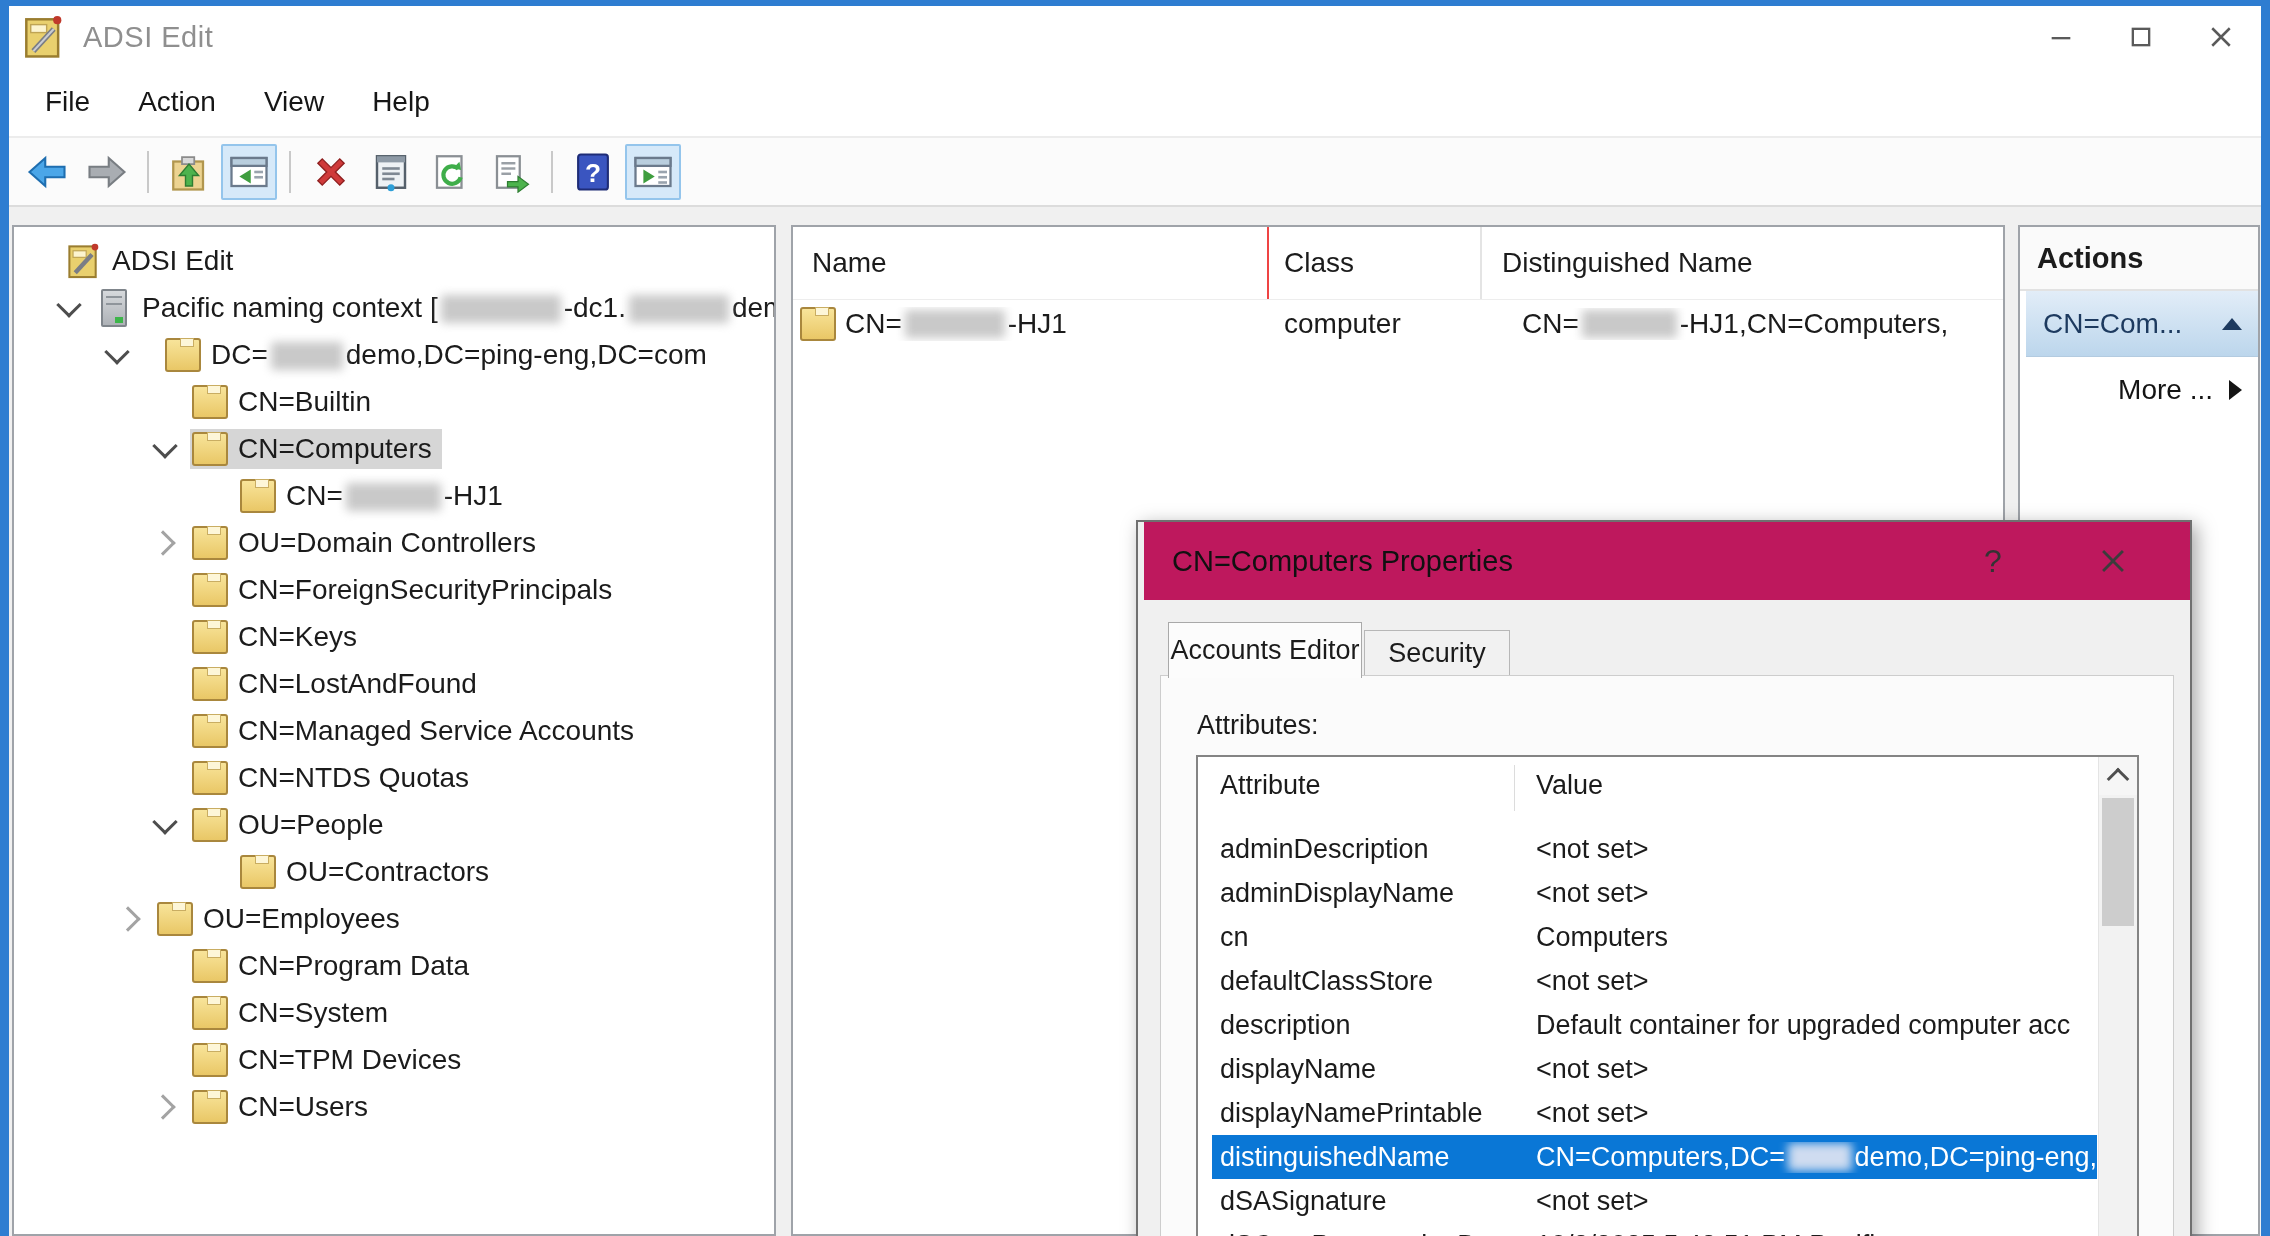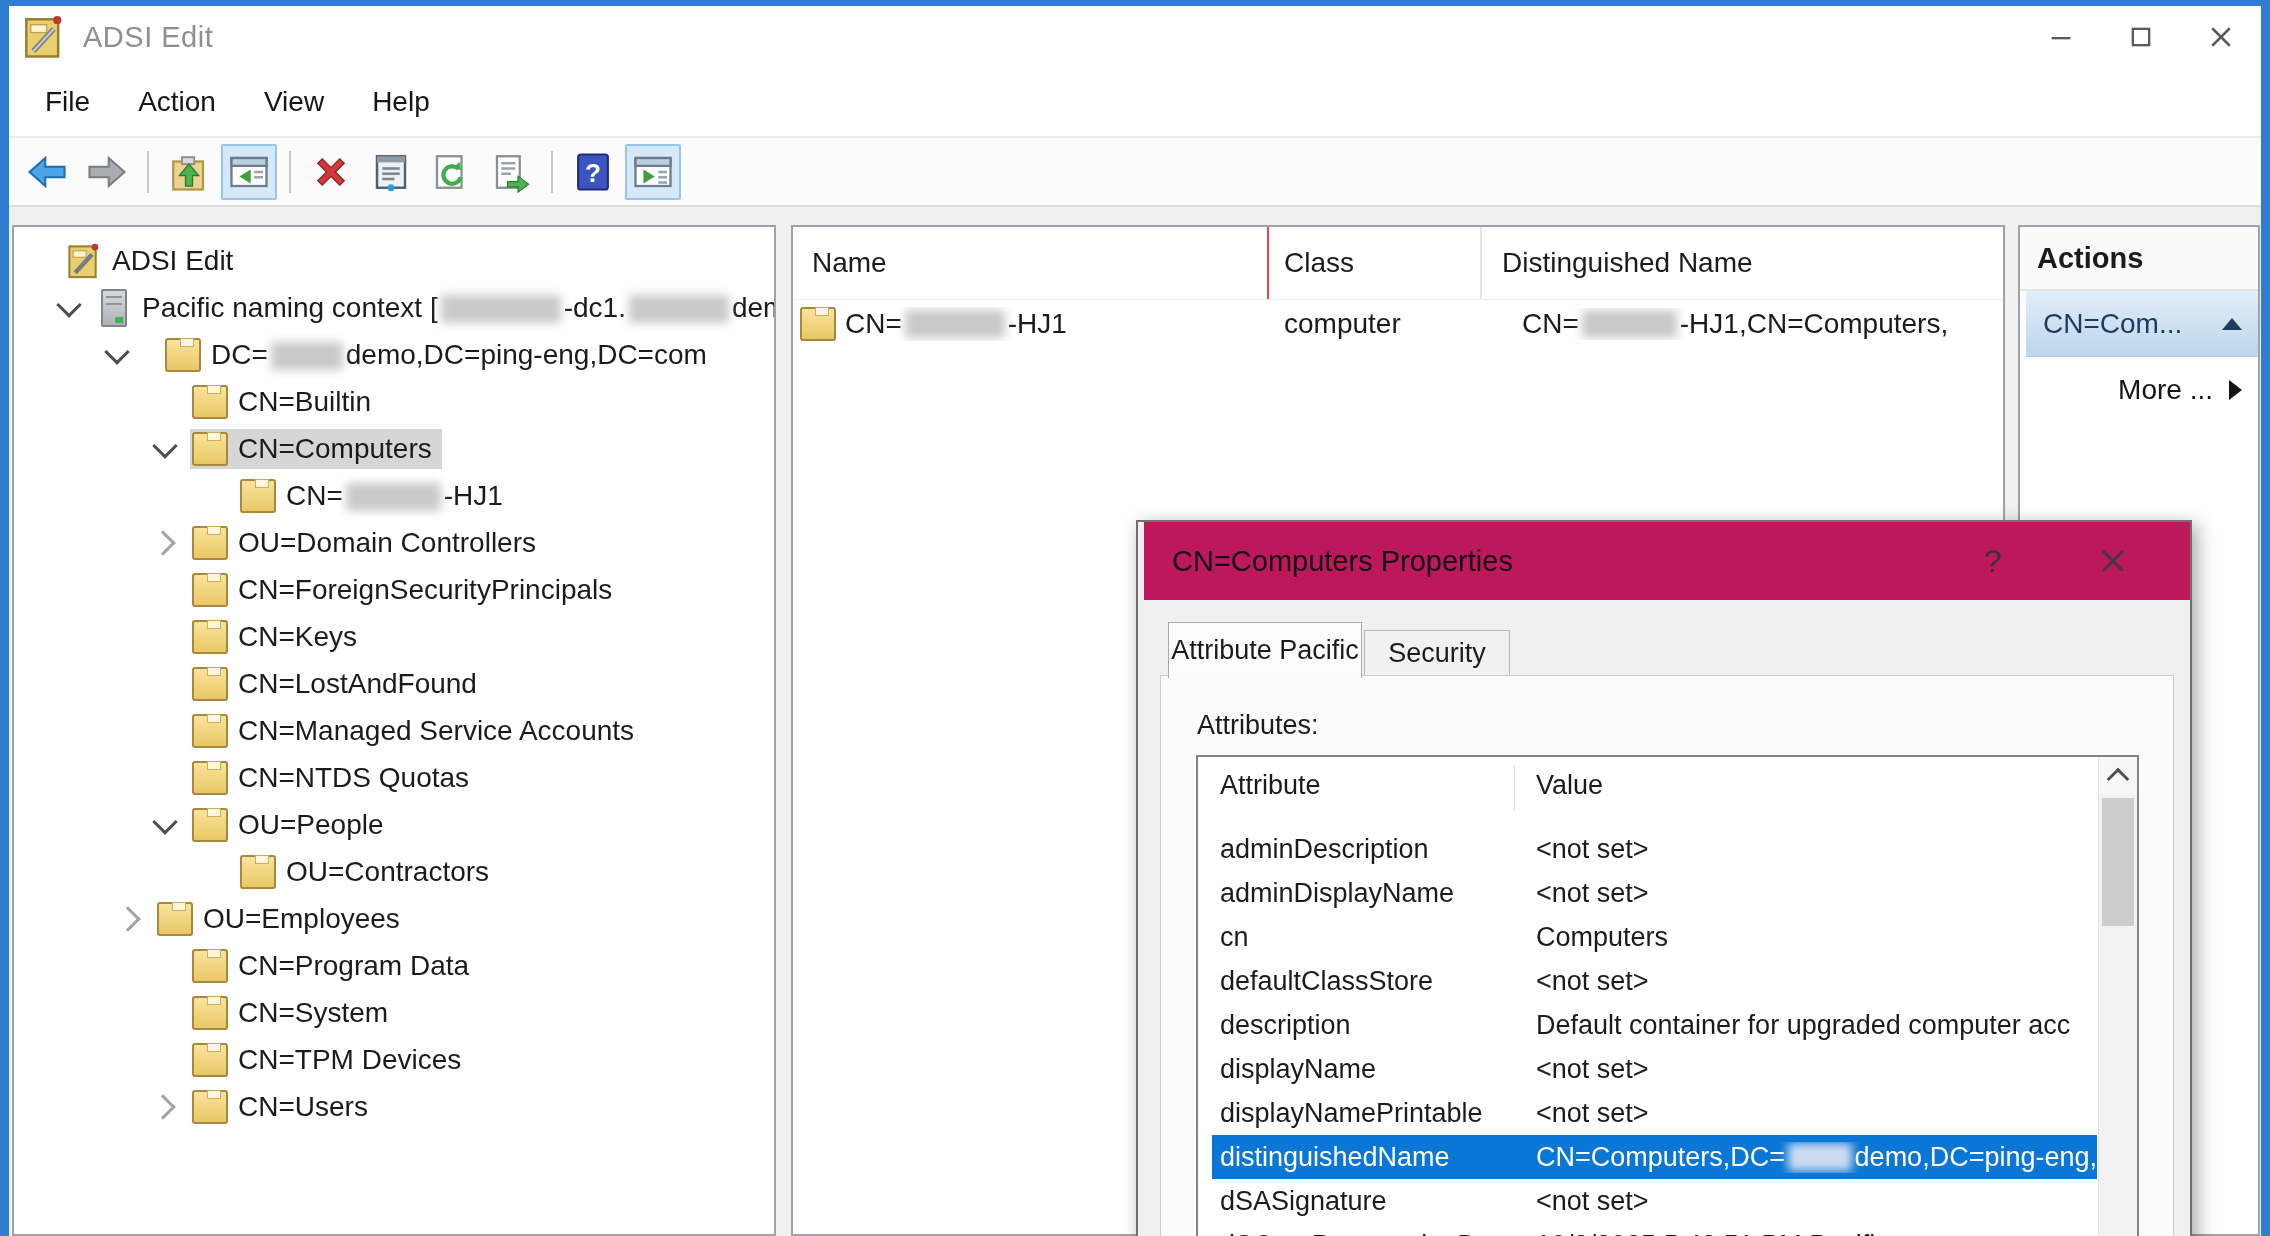--- a/index.html
+++ b/index.html
@@ -423,21 +423,21 @@
     <div class="dlg-title">
       <span class="dlg-title-text">CN=Computers Properties</span>
     </div>
     <div class="dlg-btn dlg-help">?</div>
     <div class="dlg-btn dlg-close">
       <svg width="34" height="34" viewBox="0 0 24 24">
           <path d="M5 5 L19 19 M19 5 L5 19" stroke="#3c3c3c" stroke-width="2" fill="none"></path>
         </svg>
     </div>
 
-    <div class="tab active">Attribute Pacific</div>
+    <div class="tab active">Accounts Editor</div>
     <div class="tab inactive">Security</div>
 
     <div class="tab-page">
       <div class="attrs-label">Attributes:</div>
       <div class="listbox">
         <div class="grid-header">
           <div class="gh-attr">Attribute</div>
           <div class="gh-value">Value</div>
         </div>
         <div class="grid-colsep"></div>

